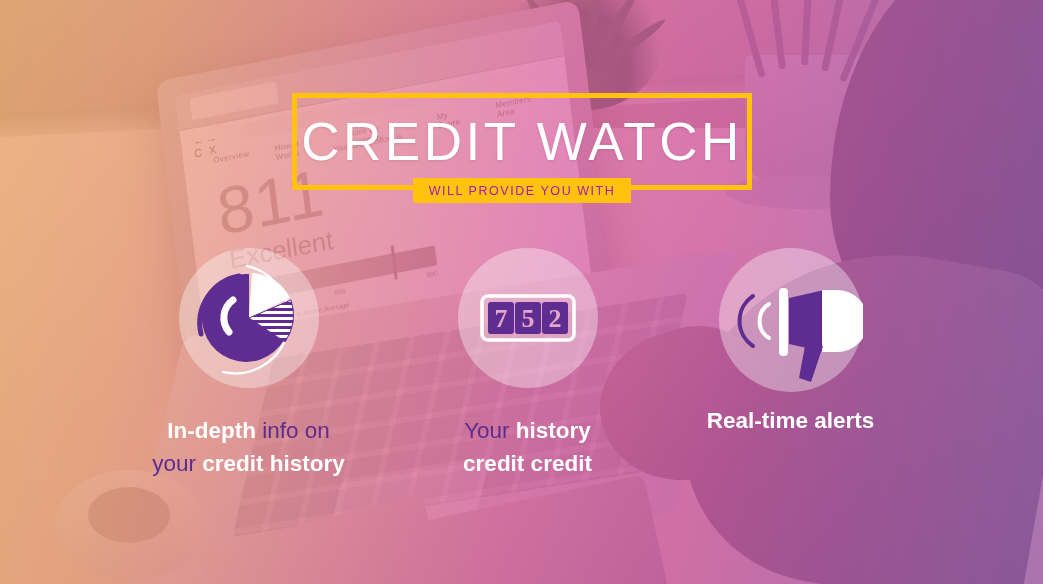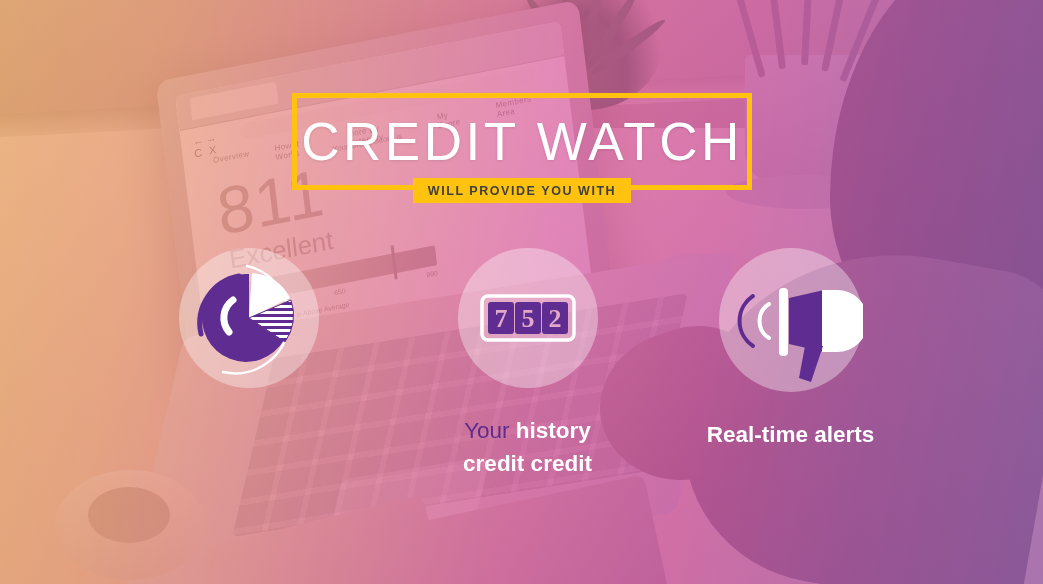--- a/index.html
+++ b/index.html
@@ -248,23 +248,23 @@
     text-shadow: 0 1px 3px rgba(0,0,0,.10);
   }
   .subtitle-bar {
     position: absolute;
     left: 413px; top: 178px;
     width: 218px; height: 25px;
     background: #ffc20e;
     display: flex; align-items: center; justify-content: center;
   }
   .subtitle-text {
-    color: #404040;
+    color: #a21caf;
     font-size: 12.5px;
-    font-weight: 700;
+    font-weight: 400;
     letter-spacing: 1.55px;
     white-space: nowrap;
   }
 
   
   .features {
     position: absolute;
     left: 0; top: 248px; width: 1043px;
   }
   .feature {
@@ -290,21 +290,21 @@
     font-weight: 700;
     line-height: 33px;
     color: #ffffff;
   }
   .caption .light {
     color: #5b2d8e;
     font-weight: 400;
   }
   .f1 .caption { margin-top: 26px; }
   .f2 .caption { margin-top: 26px; }
-  .f3 .caption { margin-top: 26px; }
+  .f3 .caption { margin-top: 12px; }
 
   .icon-svg { position: absolute; left: 0; top: 0; }
 </style>
 </head>
 <body>
 
 <div class="stage">
 
   <div class="photo">
     <div class="ph ph-wall"></div>
@@ -403,20 +403,30 @@
 
           <path d="M 70 70 L 70 26 A 44 44 0 1 0 105 92 Z" fill="#5f2d91"></path>
 
           <path d="M 70 70 L 73 25 A 45 45 0 0 1 111 50 Z" fill="#ffffff"></path>
 
           <path d="M 70 70 L 112 52 A 46 46 0 0 1 106 94 Z" fill="url(#stripes)" stroke="#5f2d91" stroke-width="1"></path>
 
           <path d="M 54 52 A 22 22 0 0 0 50 84" fill="none" stroke="#ffffff" stroke-width="7" stroke-linecap="round"></path>
         </svg>
       </div>
+      <div class="caption">
+        <div>
+          <span>In-depth</span>
+          <span class="light">info on</span>
+        </div>
+        <div>
+          <span class="light">your</span>
+          <span>credit history</span>
+        </div>
+      </div>
     </div>
 
     <div class="feature f2">
       <div class="circle">
         <svg class="icon-svg" width="140" height="140" viewBox="0 0 140 140">
           <rect x="24" y="48" width="92" height="44" rx="6" ry="6" fill="none" stroke="#ffffff" stroke-width="3.5"></rect>
           <rect x="30" y="54" width="26" height="32" rx="3" fill="#5f2d91"></rect>
           <rect x="57" y="54" width="26" height="32" rx="3" fill="#5f2d91"></rect>
           <rect x="84" y="54" width="26" height="32" rx="3" fill="#5f2d91"></rect>
           <text x="43" y="79" text-anchor="middle" font-family="Liberation Serif, serif" font-size="26" font-weight="700" fill="#e2a8c9">7</text>

